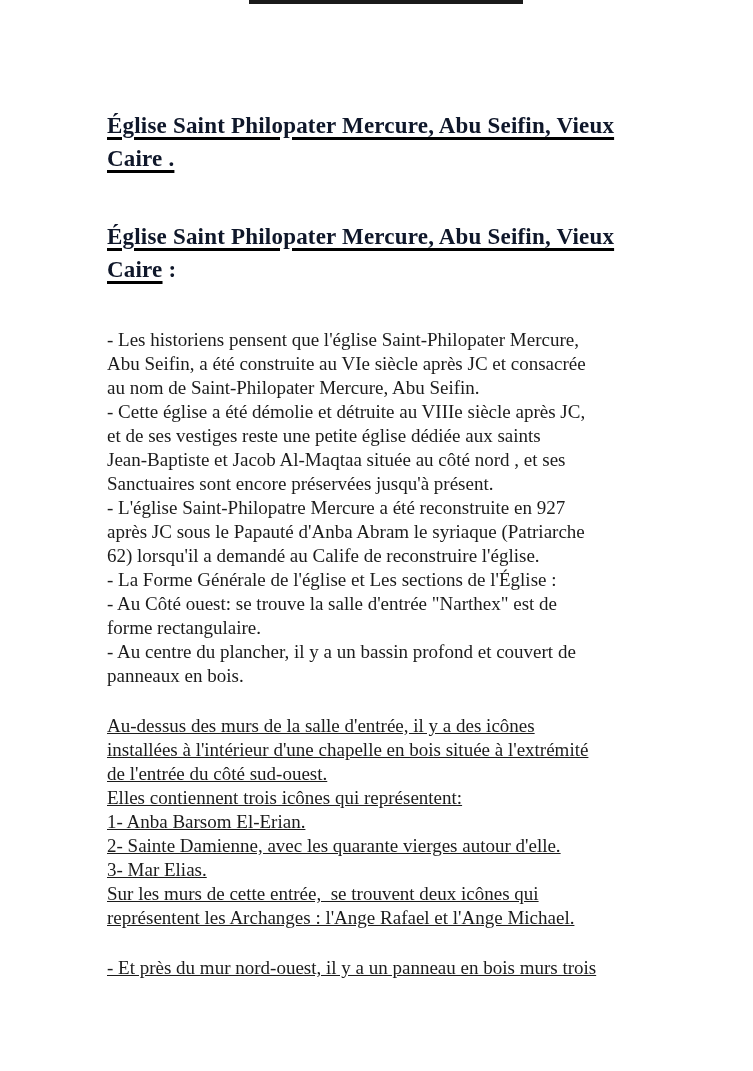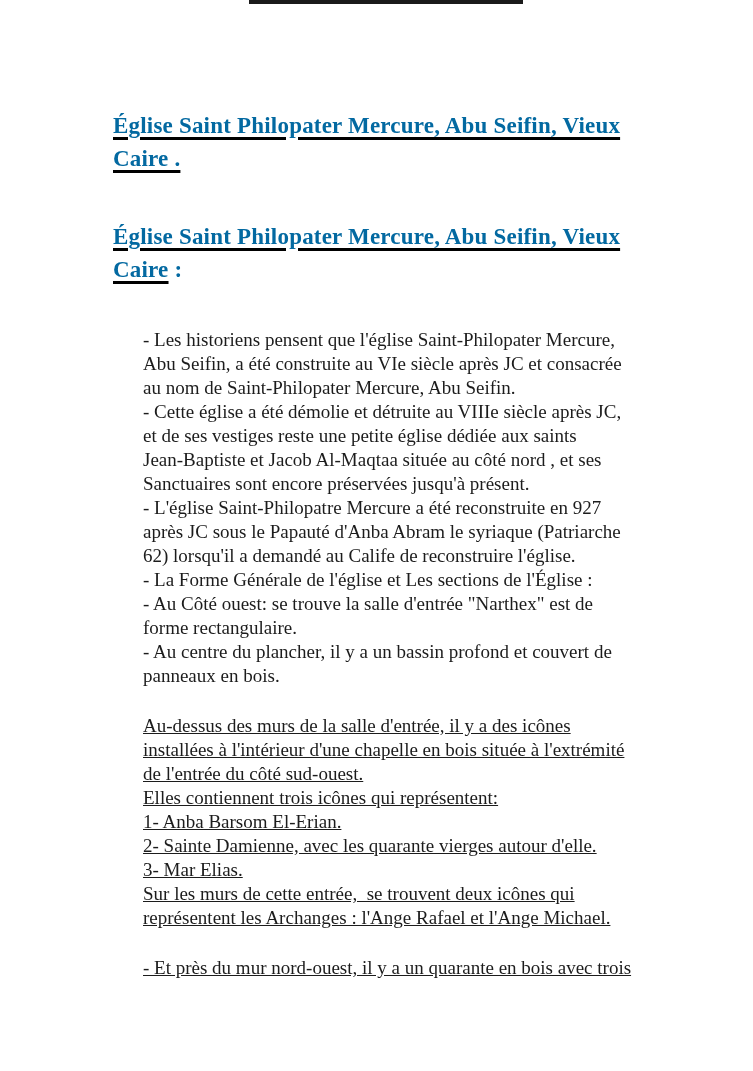--- a/index.html
+++ b/index.html
@@ -19,47 +19,46 @@
   .cut-bar {
     position: absolute;
     top: 0;
     left: 249px;
     width: 274px;
     height: 4px;
     background: #1a1a1a;
   }
   .heading {
     position: absolute;
-    left: 113px;
+    left: 107px;
     margin: 0;
     font-size: 23px;
     line-height: 33px;
     font-weight: bold;
-    color: #0369a1;
+    color: #0f172a;
     white-space: pre;
     letter-spacing: 0.2px;
   }
   .heading-1 { top: 109px; }
   .heading-2 { top: 220px; }
   .heading .u {
     text-decoration: underline;
     text-decoration-thickness: 2.5px;
     text-underline-offset: 4px;
     text-decoration-color: #000000;
   }
   .heading .suffix {
     font-weight: bold;
     text-decoration: none;
   }
   .body-text {
     position: absolute;
     left: 107px;
     top: 328px;
     width: 560px;
-    margin-left: 36px;
   }
   .para {
     margin: 0;
     font-size: 19px;
     line-height: 24px;
     white-space: pre;
     color: #1c1c1c;
   }
   .para + .para {
     margin-top: 26px;
@@ -97,16 +96,16 @@
 panneaux en bois.</p>
     <p class="para">Au-dessus des murs de la salle d'entrée, il y a des icônes
 installées à l'intérieur d'une chapelle en bois située à l'extrémité
 de l'entrée du côté sud-ouest.
 Elles contiennent trois icônes qui représentent:
 1- Anba Barsom El-Erian.
 2- Sainte Damienne, avec les quarante vierges autour d'elle.
 3- Mar Elias.
 Sur les murs de cette entrée,  se trouvent deux icônes qui
 représentent les Archanges : l'Ange Rafael et l'Ange Michael.</p>
-    <p class="para">- Et près du mur nord-ouest, il y a un quarante en bois avec trois</p>
+    <p class="para">- Et près du mur nord-ouest, il y a un panneau en bois murs trois</p>
   </div>
 
 </div>
 
 </body></html>

